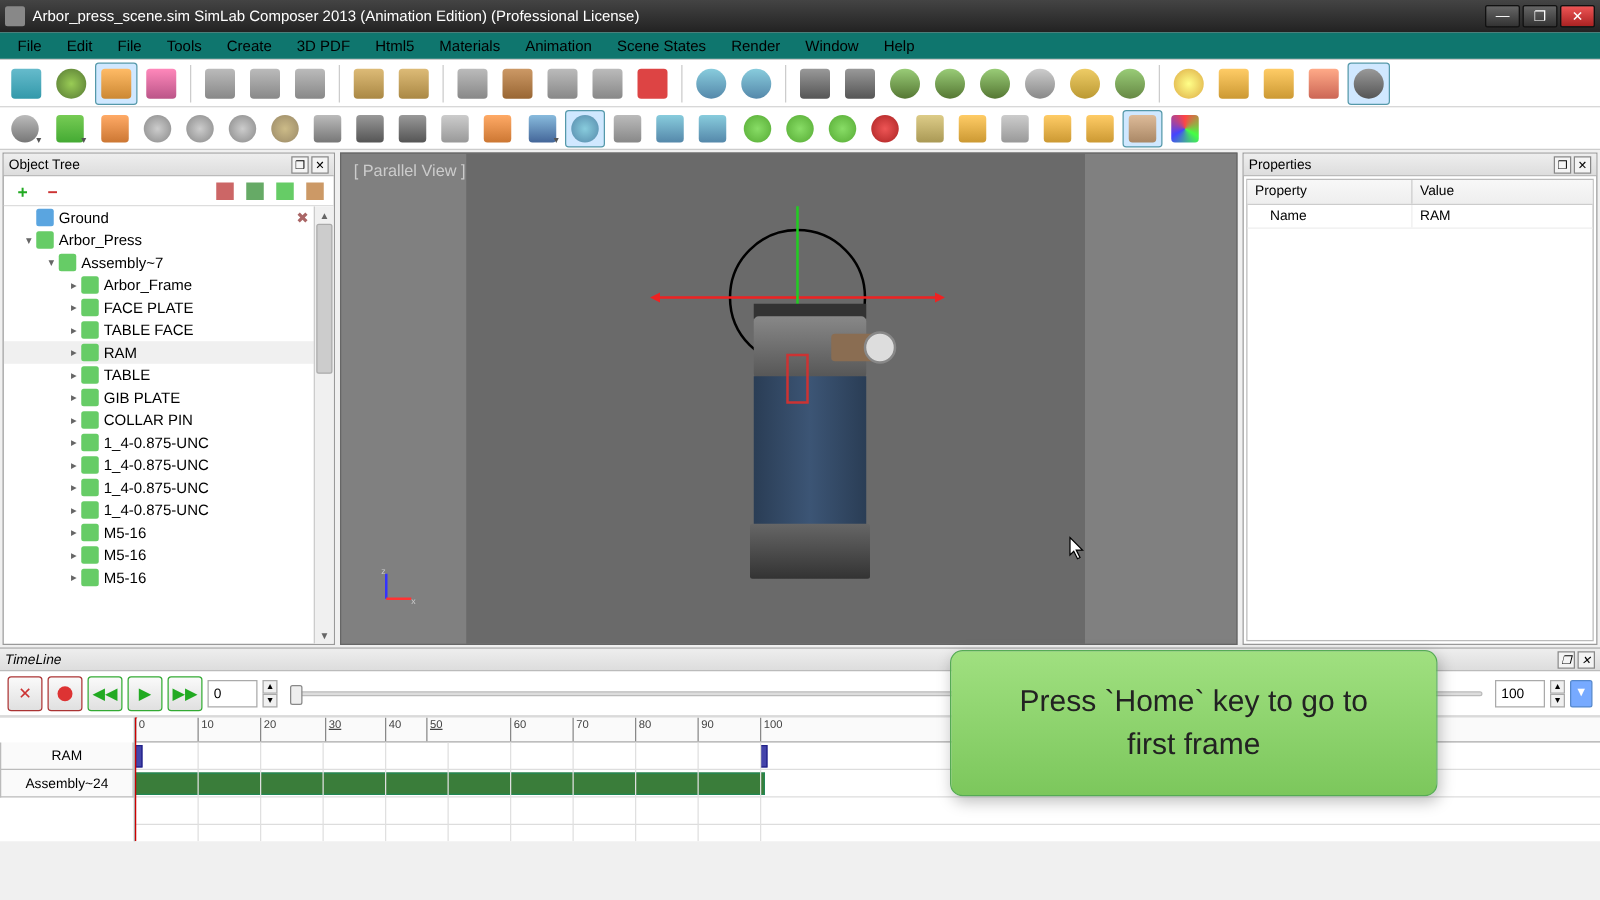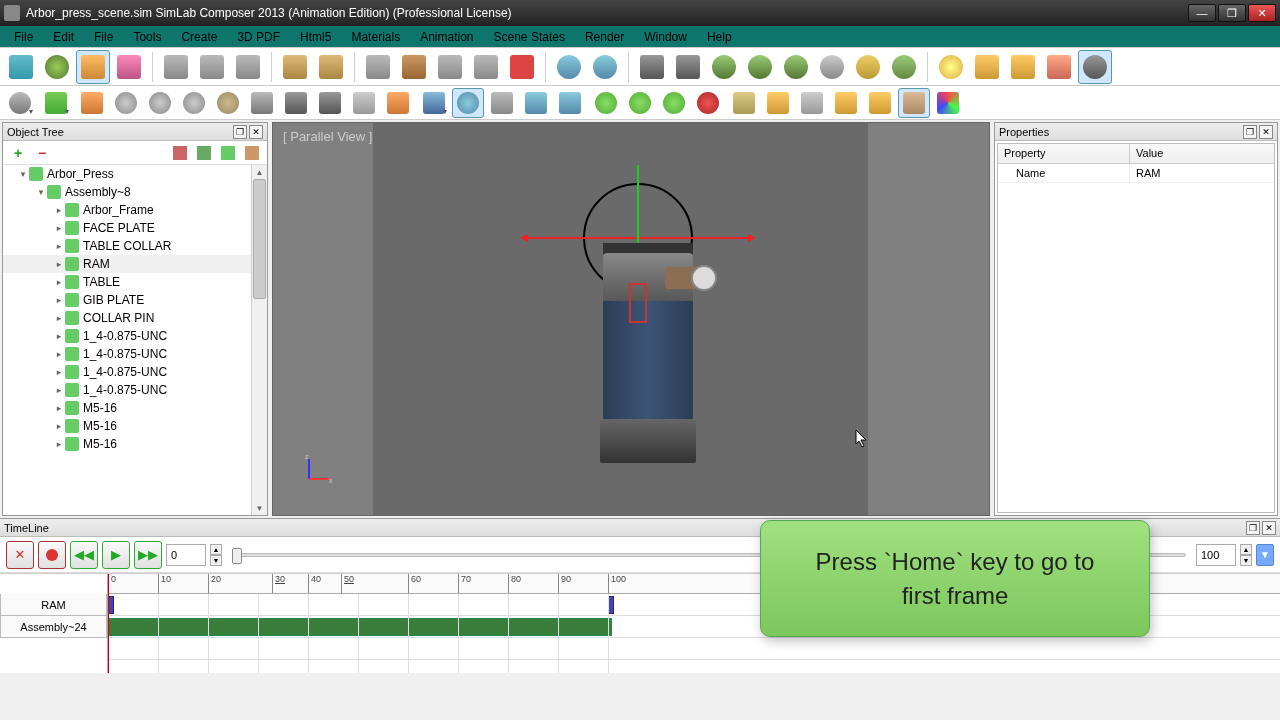--- a/index.html
+++ b/index.html
@@ -53,21 +53,21 @@
   .properties { width: 284px; margin: 2px; }
   .prop-table { border: 1px solid #bbb; margin:2px; font-size:11px; flex:1; }
   .prop-head { display:flex; height:20px; background: linear-gradient(#f8f8f8,#eee); border-bottom:1px solid #ccc; }
   .prop-head div { padding: 3px 6px; }
   .prop-head div:first-child { width: 132px; border-right:1px solid #ccc; }
   .prop-row { display:flex; border-bottom:1px solid #eee; }
   .prop-row div { padding: 3px 6px; }
   .prop-row div:first-child { width: 132px; border-right:1px solid #eee; padding-left: 18px; }
   
   .timeline-panel { border-top: 1px solid #999; background:#fff; }
-  .timeline-panel .panel-header { background: linear-gradient(#eee,#ddd); }
+  .timeline-panel .panel-header { background: linear-gradient(#eee,#ddd); font-style: italic; }
   .timeline-controls { height: 36px; display:flex; align-items:center; padding: 2px 6px; gap:4px; border-bottom:1px solid #ddd; position:relative; }
   .tl-btn { width:28px; height:28px; border:1px solid #888; border-radius:3px; background: linear-gradient(#fafafa,#e0e0e0); display:flex;align-items:center;justify-content:center; cursor:pointer; font-size:13px; }
   .tl-btn.red { border-color:#a33; }
   .tl-btn.green { border-color:#3a3; }
   .tl-input { width: 40px; height:22px; border:1px solid #aaa; font-size:11px; padding:0 4px; }
   .tl-spinner { display:flex;flex-direction:column; }
   .tl-spinner div { width:12px;height:11px;border:1px solid #aaa;font-size:7px;display:flex;align-items:center;justify-content:center;cursor:pointer;background:#f0f0f0; }
   .tl-slider { flex:1; height:18px; position:relative; margin: 0 6px; }
   .tl-slider-track { position:absolute; left:0; right:0; top:7px; height:4px; background:#ddd; border:1px solid #bbb; border-radius:2px;}
   .tl-slider-thumb { position:absolute; left:0; top:2px; width:10px; height:16px; background:#eee; border:1px solid #888; border-radius:2px; cursor:pointer;}
@@ -347,43 +347,49 @@
       <div class="tree-tbtn">
           <div style="width:14px;height:14px;background:#6c6;"></div>
         </div>
       <div class="tree-tbtn">
           <div style="width:14px;height:14px;background:#c96;"></div>
         </div>
     </div>
     <div class="tree-body" id="tree-body">
 
         <div class="tree-row" style="padding-left: 14px;">
+          <span class="expander"></span>
+          <span class="node-icon" style="background: rgb(90, 165, 224);"></span>
+          <span>Ground</span>
+          <span style="margin-left: auto; margin-right: 20px; color: rgb(170, 102, 102);">✖</span>
+        </div>
+        <div class="tree-row" style="padding-left: 14px;">
           <span class="expander">▾</span>
           <span class="node-icon" style="background: rgb(102, 204, 102);"></span>
           <span>Arbor_Press</span>
         </div>
         <div class="tree-row" style="padding-left: 32px;">
           <span class="expander">▾</span>
           <span class="node-icon" style="background: rgb(102, 204, 102);"></span>
-          <span>Assembly~8</span>
+          <span>Assembly~7</span>
         </div>
         <div class="tree-row" style="padding-left: 50px;">
           <span class="expander">▸</span>
           <span class="node-icon" style="background: rgb(102, 204, 102);"></span>
           <span>Arbor_Frame</span>
         </div>
         <div class="tree-row" style="padding-left: 50px;">
           <span class="expander">▸</span>
           <span class="node-icon" style="background: rgb(102, 204, 102);"></span>
           <span>FACE PLATE</span>
         </div>
         <div class="tree-row" style="padding-left: 50px;">
           <span class="expander">▸</span>
           <span class="node-icon" style="background: rgb(102, 204, 102);"></span>
-          <span>TABLE COLLAR</span>
+          <span>TABLE FACE</span>
         </div>
         <div class="tree-row selected" style="padding-left: 50px;">
           <span class="expander">▸</span>
           <span class="node-icon" style="background: rgb(102, 204, 102);"></span>
           <span>RAM</span>
         </div>
         <div class="tree-row" style="padding-left: 50px;">
           <span class="expander">▸</span>
           <span class="node-icon" style="background: rgb(102, 204, 102);"></span>
           <span>TABLE</span>
@@ -521,21 +527,21 @@
   <div class="timeline-tracks">
     <div class="track-names">
       <div class="track-name">RAM</div>
       <div class="track-name">Assembly~24</div>
     </div>
     <div class="track-area" id="track-area">
       <div class="ruler" id="ruler">
           <div class="ruler-tick" style="left: 0px;">0</div>
           <div class="ruler-tick" style="left: 50px;">10</div>
           <div class="ruler-tick" style="left: 100px;">20</div>
-          <div class="ruler-tick" style="left: 164px; text-decoration: underline;">30</div>
+          <div class="ruler-tick" style="left: 152px; text-decoration: underline;">30</div>
           <div class="ruler-tick" style="left: 200px;">40</div>
           <div class="ruler-tick" style="left: 233px; text-decoration: underline;">50</div>
           <div class="ruler-tick" style="left: 300px;">60</div>
           <div class="ruler-tick" style="left: 350px;">70</div>
           <div class="ruler-tick" style="left: 400px;">80</div>
           <div class="ruler-tick" style="left: 450px;">90</div>
           <div class="ruler-tick" style="left: 500px;">100</div>
         </div>
       <div class="track" id="track0">
         <div class="keyframe" style="left:0px;"></div>

